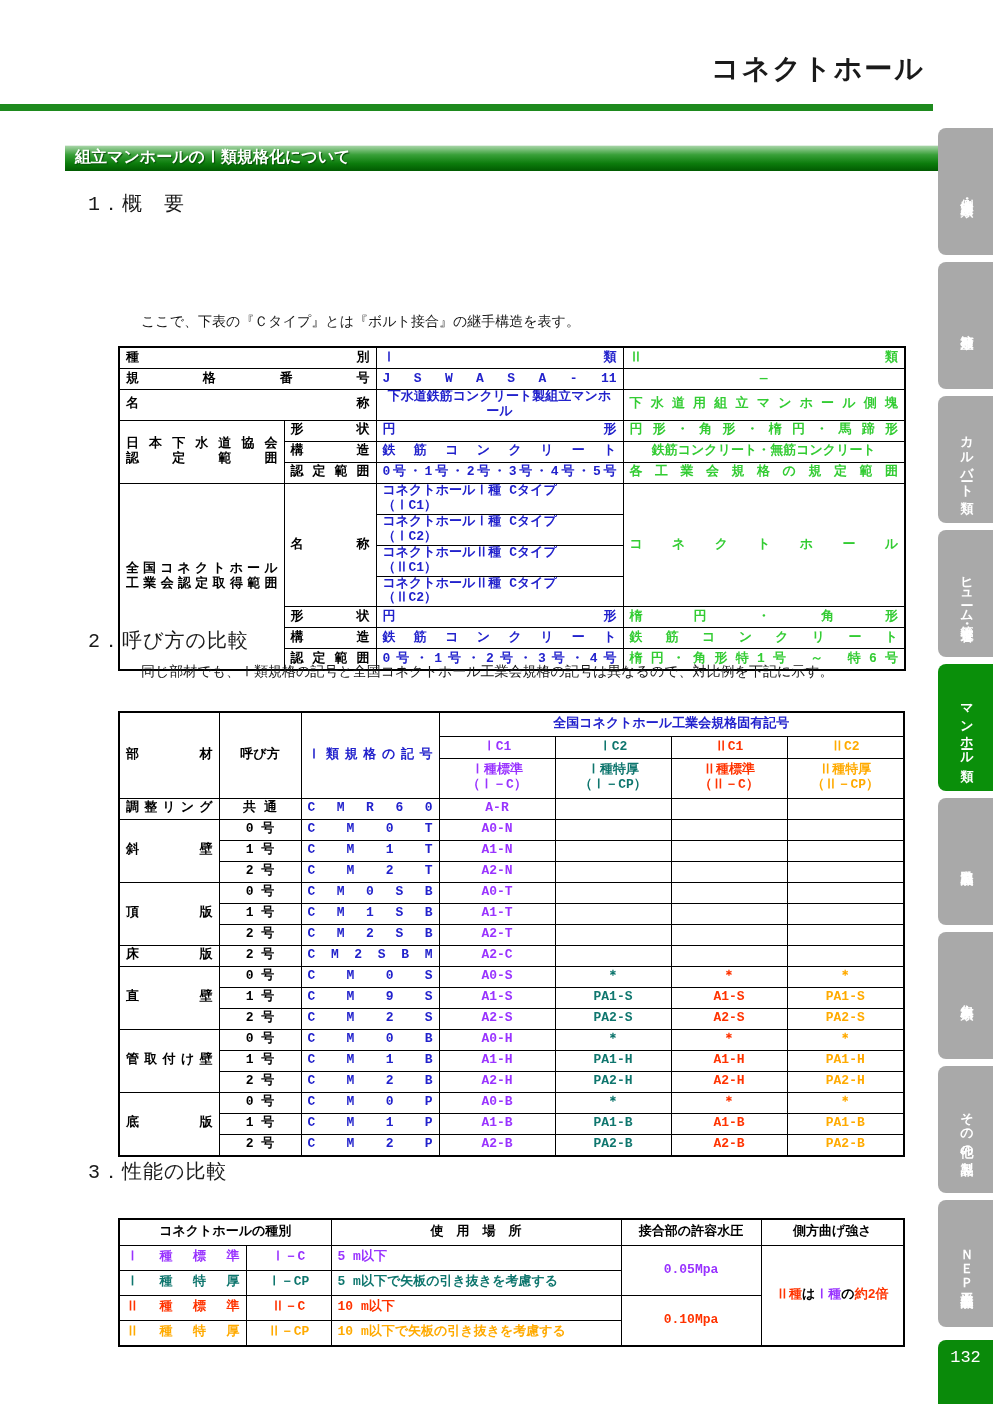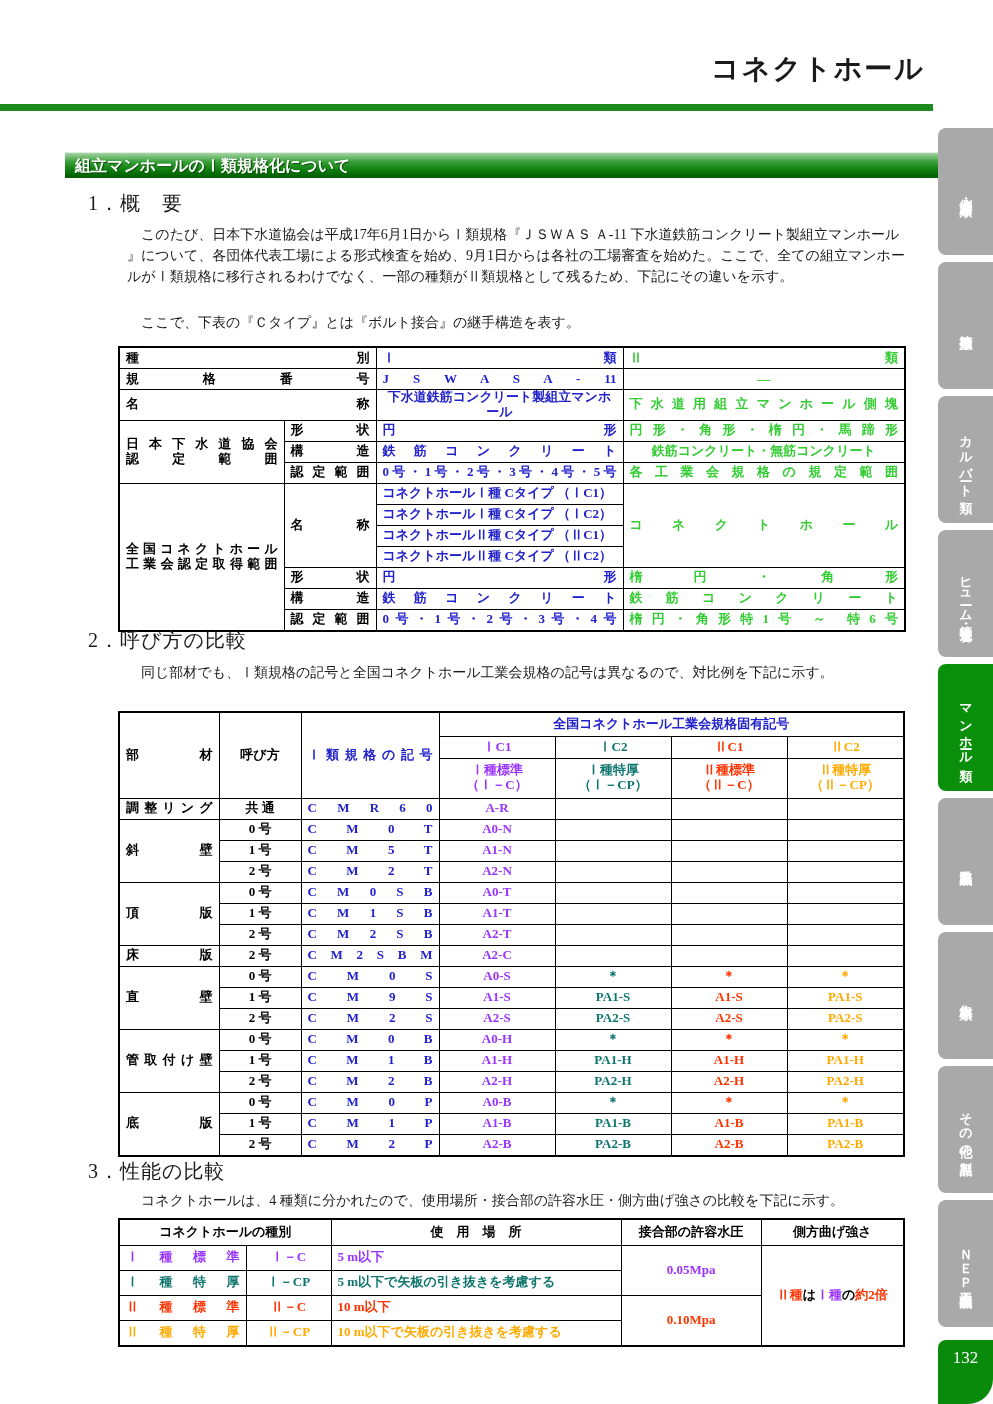--- a/index.html
+++ b/index.html
@@ -1,21 +1,21 @@
 <!DOCTYPE html>
 <html lang="ja"><head>
 <meta charset="utf-8">
 <style>
   html,body{margin:0;padding:0;background:#fff;}
   .page{position:relative;width:993px;height:1404px;background:#fff;overflow:hidden;
-        font-family:Liberation Serif, serif;color:#1a1a1a;border-radius:25px;}
+        font-family:Liberation Mono, monospace;color:#1a1a1a;}
   .doc-title{position:absolute;top:50px;left:0;width:925px;text-align:right;
              font-size:28px;font-weight:bold;letter-spacing:2px;color:#1a1a1a;}
   .rule{position:absolute;top:104px;left:0;width:933px;height:7px;background:#1e8a1e;}
-  .banner{position:absolute;top:152px;left:65px;width:908px;height:25px;
+  .banner{position:absolute;top:145px;left:65px;width:908px;height:25px;
           background:linear-gradient(to bottom,#a6d4a6 0%,#39a039 35%,#0c7c0c 70%,#015a01 100%);
           border-top:1px solid #e2f0e2;}
   .banner span{display:block;line-height:25px;padding-left:10px;color:#fff;
                font-size:16px;font-weight:bold;text-shadow:1px 1px 1px #064d06;}
   .h{position:absolute;left:88px;font-size:20px;color:#1a1a1a;font-weight:500;letter-spacing:1px;}
   .body{position:absolute;left:127px;width:780px;font-size:14px;line-height:21px;color:#1a1a1a;margin:0;}
   .ind{text-indent:1em;}
   
   .t{position:absolute;border-collapse:collapse;table-layout:fixed;border:2px solid #000;}
   .t td{border:1px solid #000;font-size:13px;font-weight:bold;padding:0 6px;
@@ -52,21 +52,20 @@
 <div class="page">
 
   <div class="doc-title">コネクトホール</div>
   <div class="rule"></div>
 
   <div class="banner">
     <span>組立マンホールのⅠ類規格化について</span>
   </div>
 
   <div class="h" style="top:190px">1．概　要</div>
-  <p class="body ind" style="top:224px">このたび、日本下水道協会は平成17年6月1日からⅠ類規格『ＪＳＷＡＳ Ａ-11 下水道鉄筋コンクリート製組立マンホール 』について、各団体代表工場による形式検査を始め、9月1日からは各社の工場審査を始めた。ここで、全ての組立マンホールがⅠ類規格に移行されるわけでなく、一部の種類がⅡ類規格として残るため、下記にその違いを示す。</p>
   <p class="body ind" style="top:312px">ここで、下表の『Ｃタイプ』とは『ボルト接合』の継手構造を表す。</p>
 
   <table class="t" id="t1">
     <colgroup>
         <col style="width:165px">
         <col style="width:92px">
         <col style="width:247px">
         <col style="width:282px">
       </colgroup>
     <tbody>
@@ -185,21 +184,21 @@
           <td rowspan="3" class="k j">斜壁</td>
           <td class="k c">0 号</td>
           <td class="b j">C M 0 T</td>
           <td class="p c">A0-N</td>
           <td class="m c"></td>
           <td class="r c"></td>
           <td class="o c"></td>
         </tr>
         <tr>
           <td class="k c">1 号</td>
-          <td class="b j">C M 5 T</td>
+          <td class="b j">C M 1 T</td>
           <td class="p c">A1-N</td>
           <td class="m c"></td>
           <td class="r c"></td>
           <td class="o c"></td>
         </tr>
         <tr>
           <td class="k c">2 号</td>
           <td class="b j">C M 2 T</td>
           <td class="p c">A2-N</td>
           <td class="m c"></td>
@@ -312,21 +311,20 @@
           <td class="b j">C M 2 P</td>
           <td class="p c">A2-B</td>
           <td class="m c">PA2-B</td>
           <td class="r c">A2-B</td>
           <td class="o c">PA2-B</td>
         </tr>
       </tbody>
   </table>
 
   <div class="h" style="top:1158px">3．性能の比較</div>
-  <p class="body ind" style="top:1190px">コネクトホールは、4 種類に分かれたので、使用場所・接合部の許容水圧・側方曲げ強さの比較を下記に示す。</p>
 
   <table class="t" id="t3">
     <colgroup>
         <col style="width:127px">
         <col style="width:85px">
         <col style="width:290px">
         <col style="width:140px">
         <col style="width:143px">
       </colgroup>
     <tbody>

